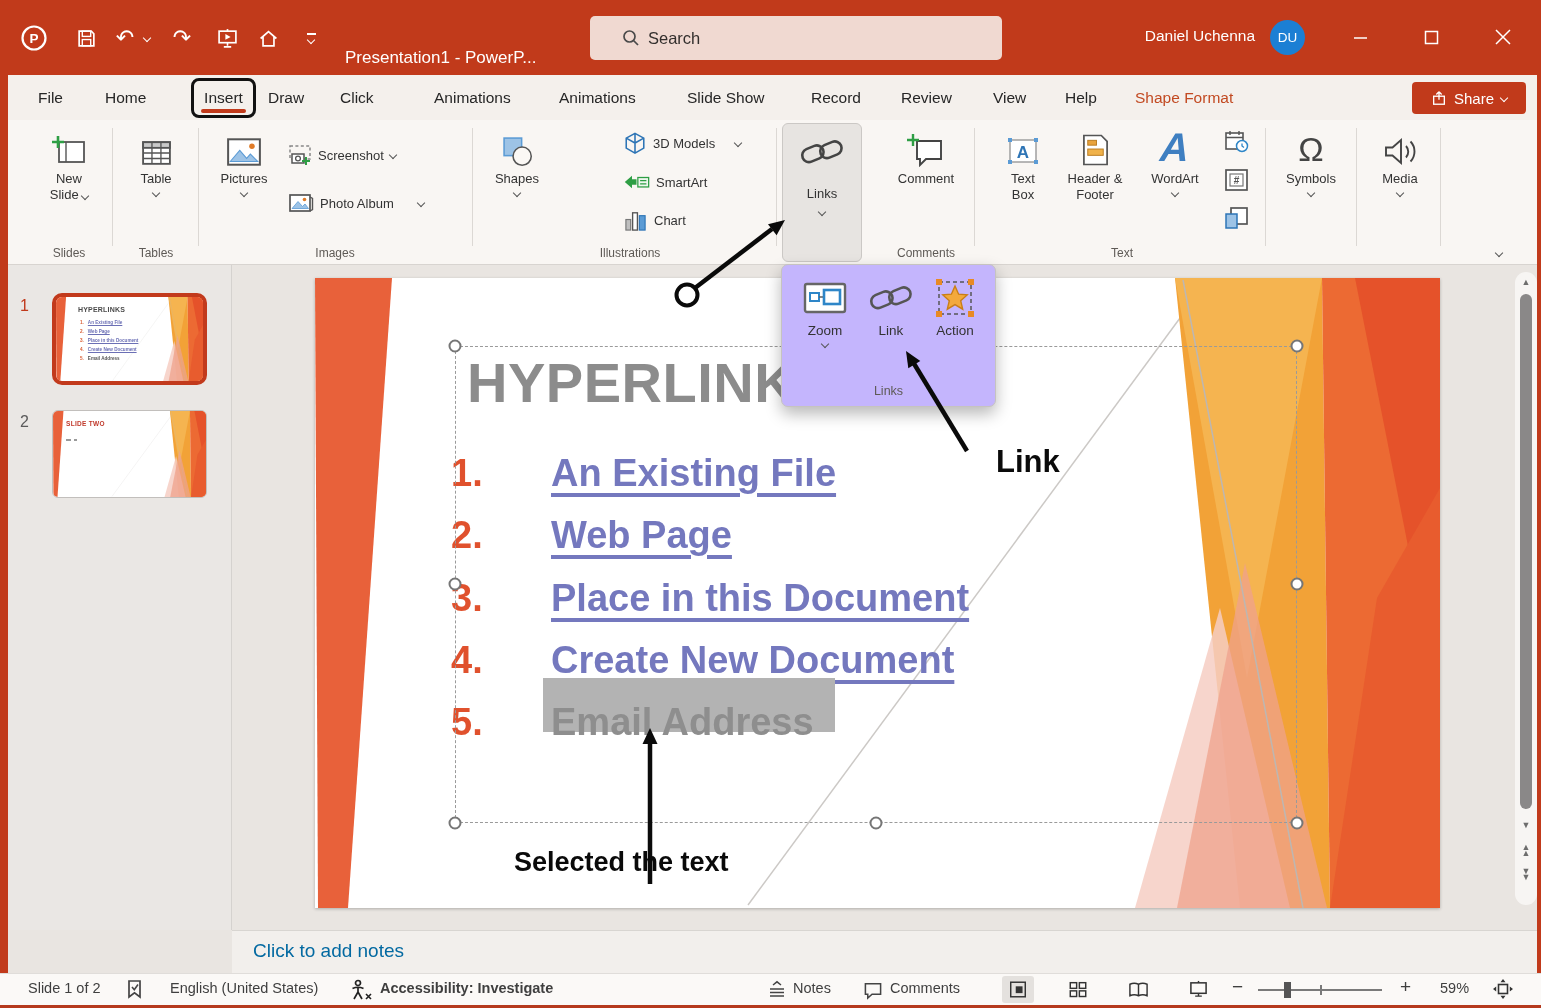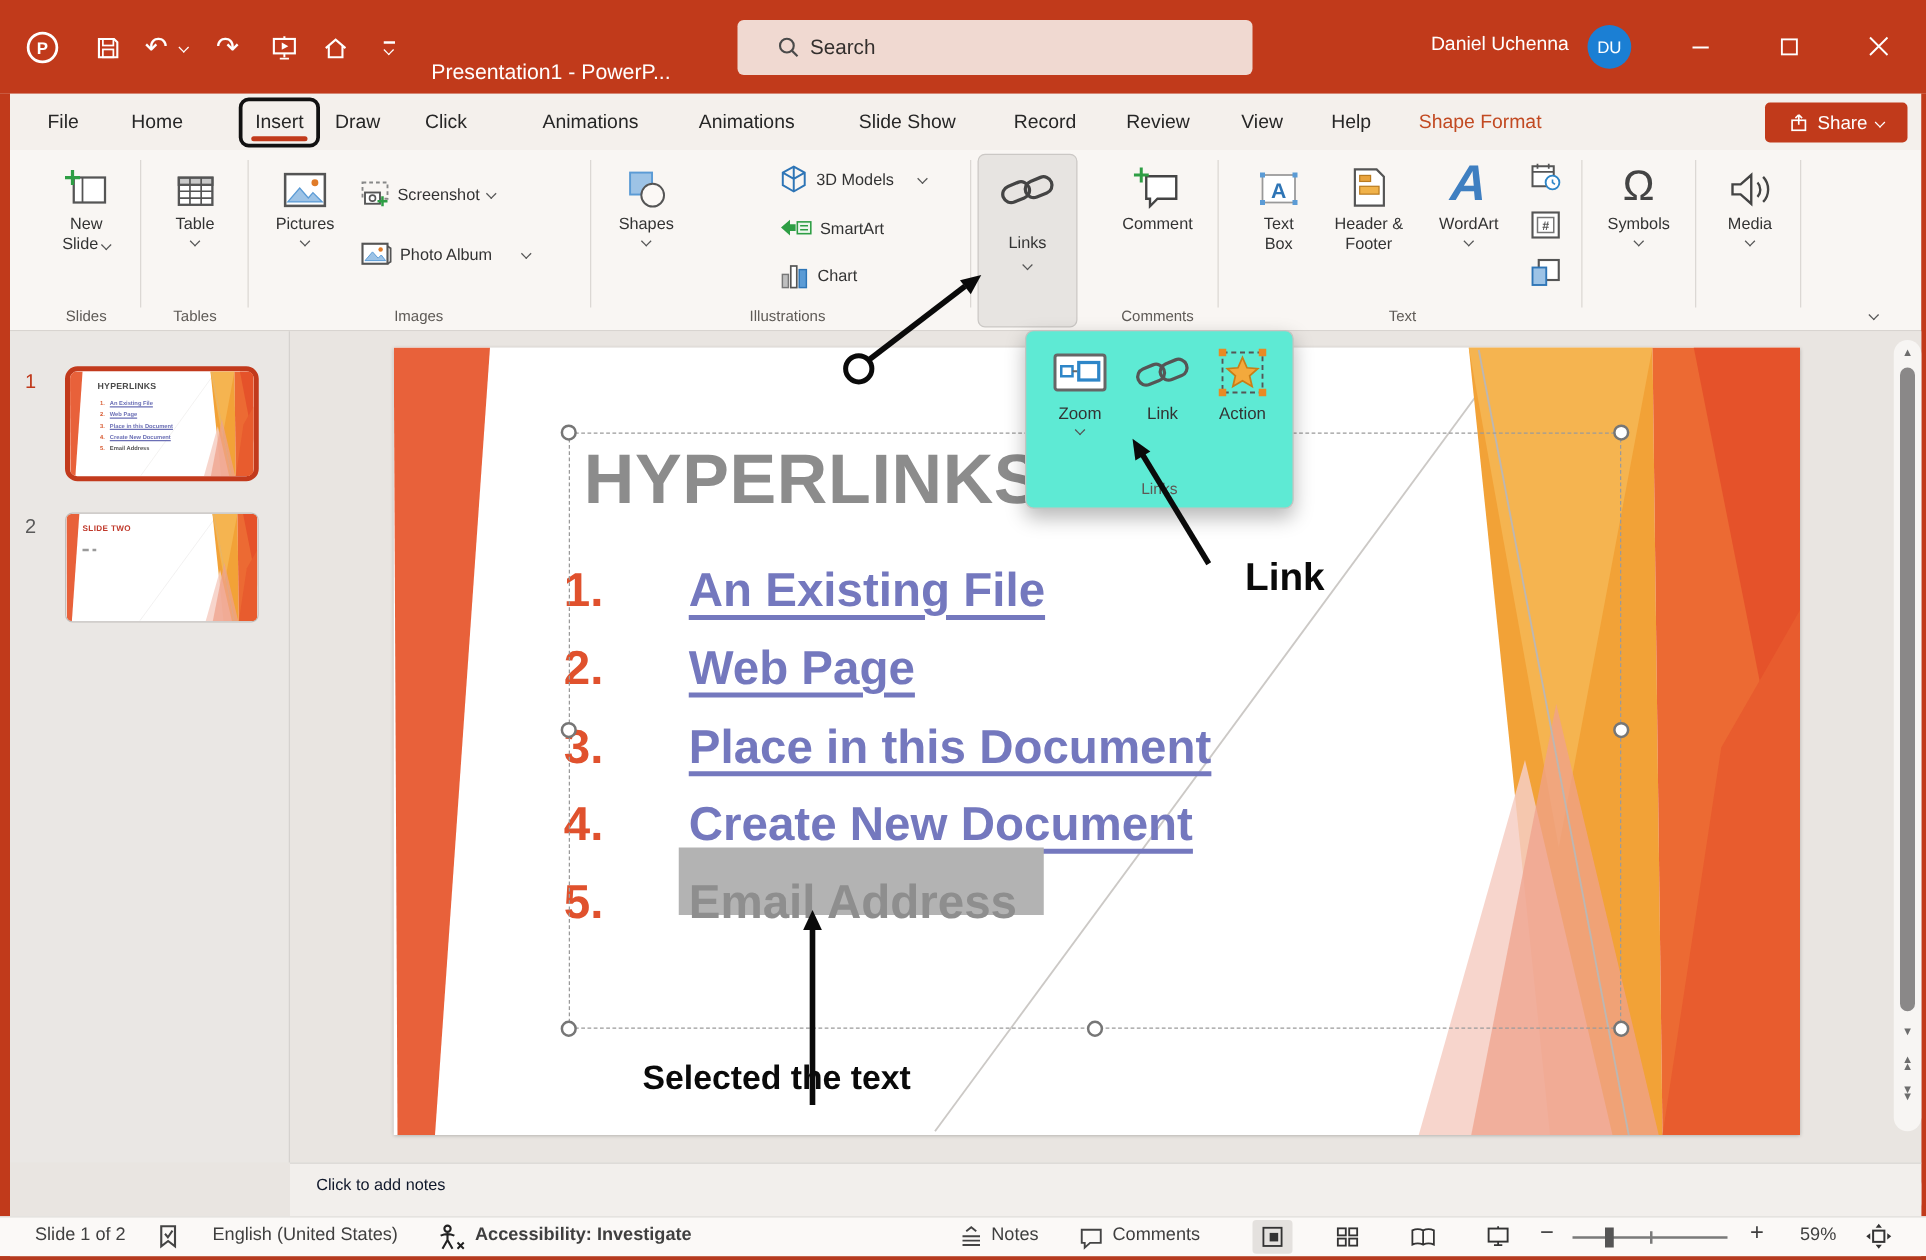--- a/index.html
+++ b/index.html
@@ -31,21 +31,21 @@
   .rowbtn{position:absolute;display:flex;align-items:center;gap:6px;font-size:13px;color:#333;height:24px;}
   .grplabel{position:absolute;top:126px;font-size:12px;color:#5E5A56;text-align:center;}
   .vdiv{position:absolute;top:8px;height:118px;width:1px;background:#DCD8D4;}
   .chev{display:inline-block;width:6px;height:6px;border-right:1.5px solid #555;border-bottom:1.5px solid #555;transform:rotate(45deg);}
   .chev.w{border-color:#fff;}
   .chev.d{margin:3px auto 0;}
   #linksbtn{position:absolute;left:774px;top:3px;width:80px;height:139px;background:#E7E4E1;border:1px solid #CBC8C5;border-radius:6px;display:flex;flex-direction:column;align-items:center;color:#333;font-size:13px;}
   #collapse-chev{position:absolute;left:1488px;top:122px;}
 
   
-  #linksmenu{position:absolute;left:820px;top:264px;width:215px;height:143px;background:#5eead4;border:1px solid #C6C3C0;border-radius:7px;box-shadow:0 7px 16px rgba(0,0,0,.28);z-index:30;}
+  #linksmenu{position:absolute;left:781px;top:264px;width:215px;height:143px;background:#c4b5fd;border:1px solid #C6C3C0;border-radius:7px;box-shadow:0 7px 16px rgba(0,0,0,.28);z-index:30;}
   .lm-item{position:absolute;top:8px;width:62px;display:flex;flex-direction:column;align-items:center;color:#333;font-size:13.5px;}
   .lm-item .ic{height:50px;display:flex;align-items:center;justify-content:center;}
   #lm-group{position:absolute;left:0;right:0;bottom:8px;text-align:center;font-size:12.5px;color:#5E5A56;}
 
   
   #redstrip-l{position:absolute;left:0;top:75px;width:8px;height:933px;background:#C13A1B;}
   #redstrip-r{position:absolute;left:1537px;top:75px;width:4px;height:933px;background:#C13A1B;}
   #thumbs{position:absolute;left:8px;top:265px;width:224px;height:665px;background:#EAE7E4;border-right:1px solid #D5D2CF;}
   .thumbnum{position:absolute;font-size:16px;}
   #thumb1{position:absolute;left:44px;top:28px;width:155px;height:92px;background:#fff;border:4px solid #C23A1C;border-radius:10px;overflow:hidden;}
@@ -71,21 +71,21 @@
   .handle{position:absolute;width:13px;height:13px;border:2.5px solid #767676;border-radius:50%;background:#fff;transform:translate(-50%,-50%);z-index:4;}
 
   
   #vscroll{position:absolute;left:1283px;top:7px;width:22px;height:633px;background:#F7F5F3;border-radius:11px;}
   #vthumb{position:absolute;left:5px;top:22px;width:12px;height:515px;background:#8A8888;border-radius:6px;}
   .sarrow{position:absolute;left:0;width:22px;text-align:center;font-size:9px;color:#6d6d6d;line-height:10px;}
   #notescroll{position:absolute;left:1283px;top:672px;width:22px;height:36px;background:#F7F5F3;border-radius:10px;}
 
   
   #notesbar{position:absolute;left:232px;top:930px;width:1305px;height:43px;background:#F2EFEC;border-top:1px solid #D8D5D1;}
-  #notesph{position:absolute;left:21px;top:9px;font-size:13px;color:#0f172a;}
+  #notesph{position:absolute;left:21px;top:9px;font-size:19px;color:#0369a1;}
   #statusbar{position:absolute;left:0;top:973px;width:1541px;height:32px;background:#FBF9F7;border-top:1px solid #E0DDDA;font-size:14.5px;color:#3F3F3F;}
   #statusbar .st{position:absolute;top:6px;}
   #redbottom{position:absolute;left:0;top:1005px;width:1541px;height:3px;background:#B53A1E;}
   .viewbtn{position:absolute;top:2px;width:32px;height:27px;display:flex;align-items:center;justify-content:center;border-radius:3px;}
   #vb-normal{background:#E4E1DE;}
   #zoomtrack{position:absolute;left:1258px;top:15px;width:124px;height:2px;background:#7a7a7a;}
   #zoomthumb{position:absolute;left:1284px;top:8px;width:7px;height:16px;background:#555;}
   #zoomtick{position:absolute;left:1320px;top:11px;width:1.5px;height:10px;background:#7a7a7a;}
 
   

